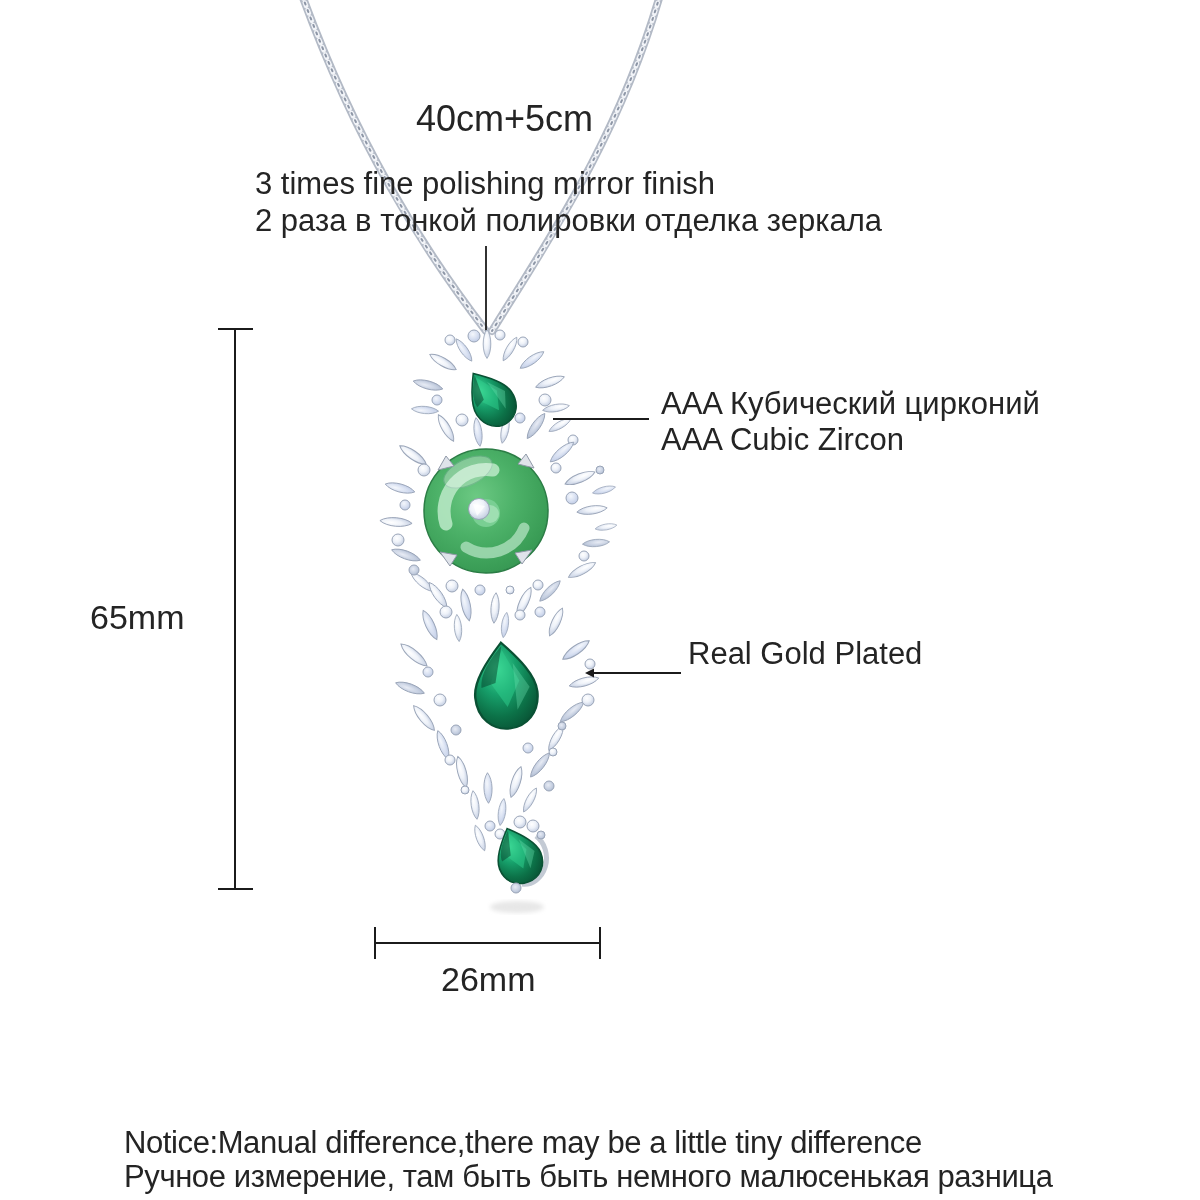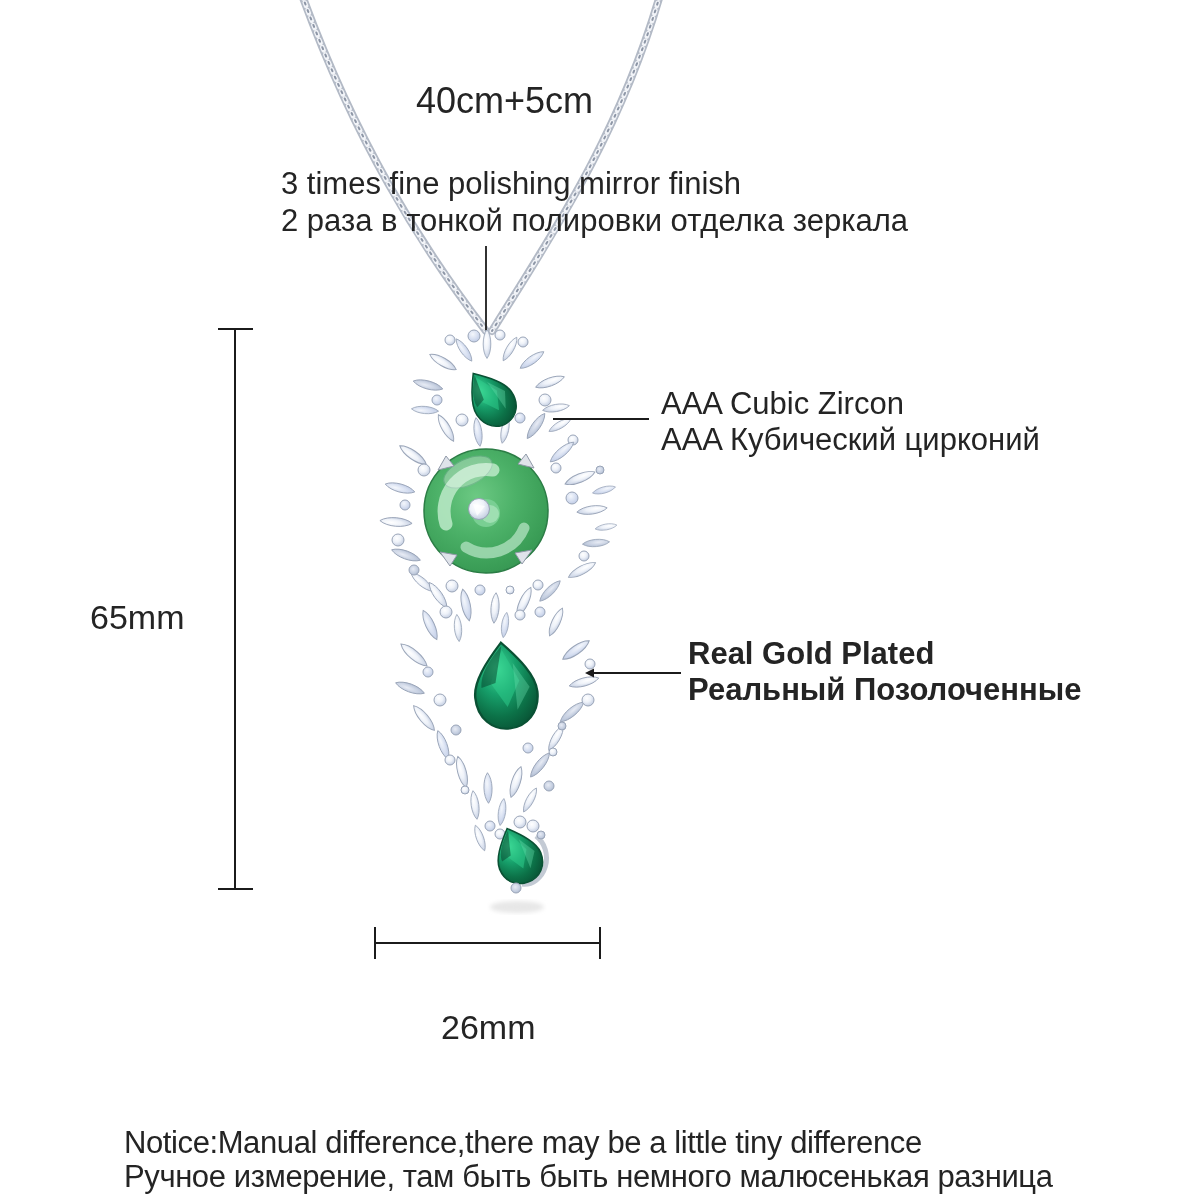--- a/index.html
+++ b/index.html
@@ -3,26 +3,26 @@
 <meta charset="utf-8">
 <style>
   html,body{margin:0;padding:0;background:#ffffff;}
   #stage{
     position:relative;width:1200px;height:1200px;background:#ffffff;overflow:hidden;
     font-family:"Liberation Sans", sans-serif;color:#242424;
   }
   #art{position:absolute;left:0;top:0;width:1200px;height:1200px;}
   .lbl{position:absolute;white-space:nowrap;color:#242424;}
   .lbl div{white-space:nowrap;}
-  #chainLen{left:416px;top:80px;font-size:36px;}
-  #polish{left:255px;top:165px;font-size:31px;line-height:37px;margin-left:26px;}
+  #chainLen{left:416px;top:98px;font-size:36px;}
+  #polish{left:255px;top:165px;font-size:31px;line-height:37px;}
   #zircon{left:661px;top:386px;font-size:31px;line-height:36px;}
-  #gold{left:688px;top:636px;font-size:31px;line-height:36px;font-weight:bold;}
+  #gold{left:688px;top:636px;font-size:31px;line-height:36px;}
   #h65{left:90px;top:598px;font-size:34px;}
-  #w26{left:441px;top:960px;font-size:34px;margin-top:48px;}
+  #w26{left:441px;top:960px;font-size:34px;}
   #notice{left:124px;top:1126px;font-size:31px;line-height:33.5px;letter-spacing:-0.4px;}
 </style>
 </head>
 <body>
 
 <div id="stage">
 
   <svg id="art" viewBox="0 0 1200 1200" xmlns="http://www.w3.org/2000/svg">
     <defs>
       <path id="mq" d="M0,-17 C6,-9 6,9 0,17 C-6,9 -6,-9 0,-17 Z"></path>
@@ -229,27 +229,26 @@
   </svg>
 
   <div id="chainLen" class="lbl">40cm+5cm</div>
 
   <div id="polish" class="lbl">
     <div>3 times fine polishing mirror finish</div>
     <div>2 раза в тонкой полировки отделка зеркала</div>
   </div>
 
   <div id="zircon" class="lbl">
+    <div>AAA Кубический цирконий</div>
     <div>AAA Cubic Zircon</div>
-    <div>AAA Кубический цирконий</div>
   </div>
 
   <div id="gold" class="lbl">
     <div>Real Gold Plated</div>
-    <div>Реальный Позолоченные</div>
   </div>
 
   <div id="h65" class="lbl">65mm</div>
   <div id="w26" class="lbl">26mm</div>
 
   <div id="notice" class="lbl">
     <div>Notice:Manual difference,there may be a little tiny difference</div>
     <div>Ручное измерение, там быть быть немного малюсенькая разница</div>
   </div>
 </div>

